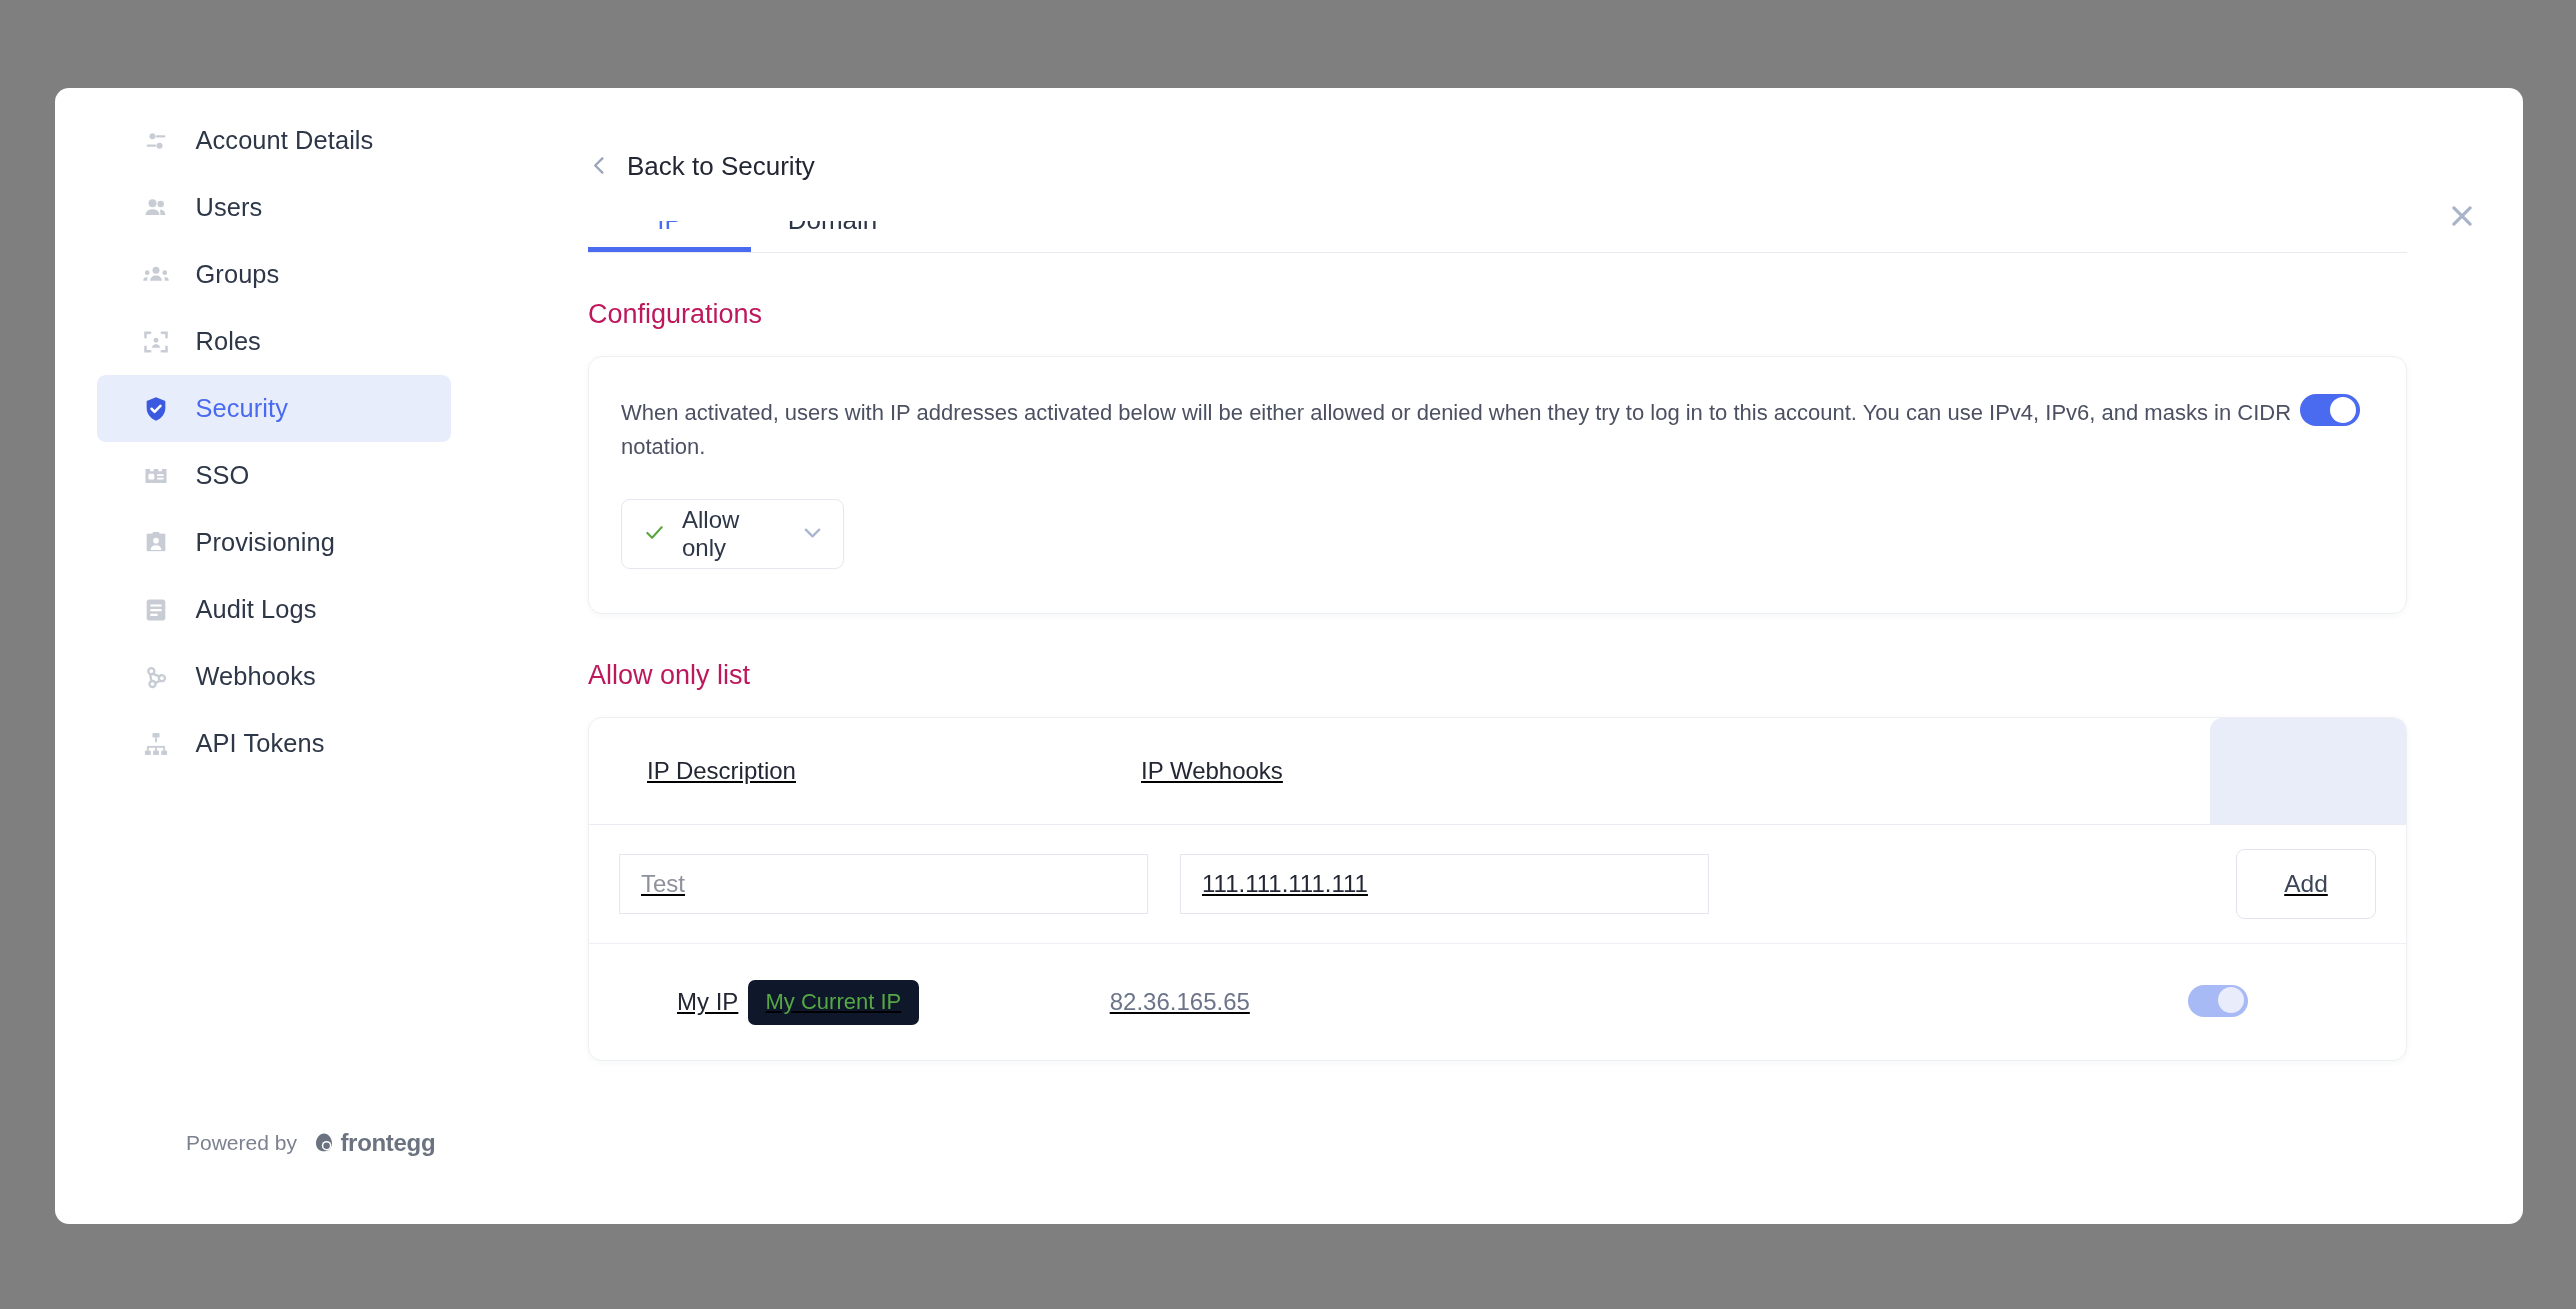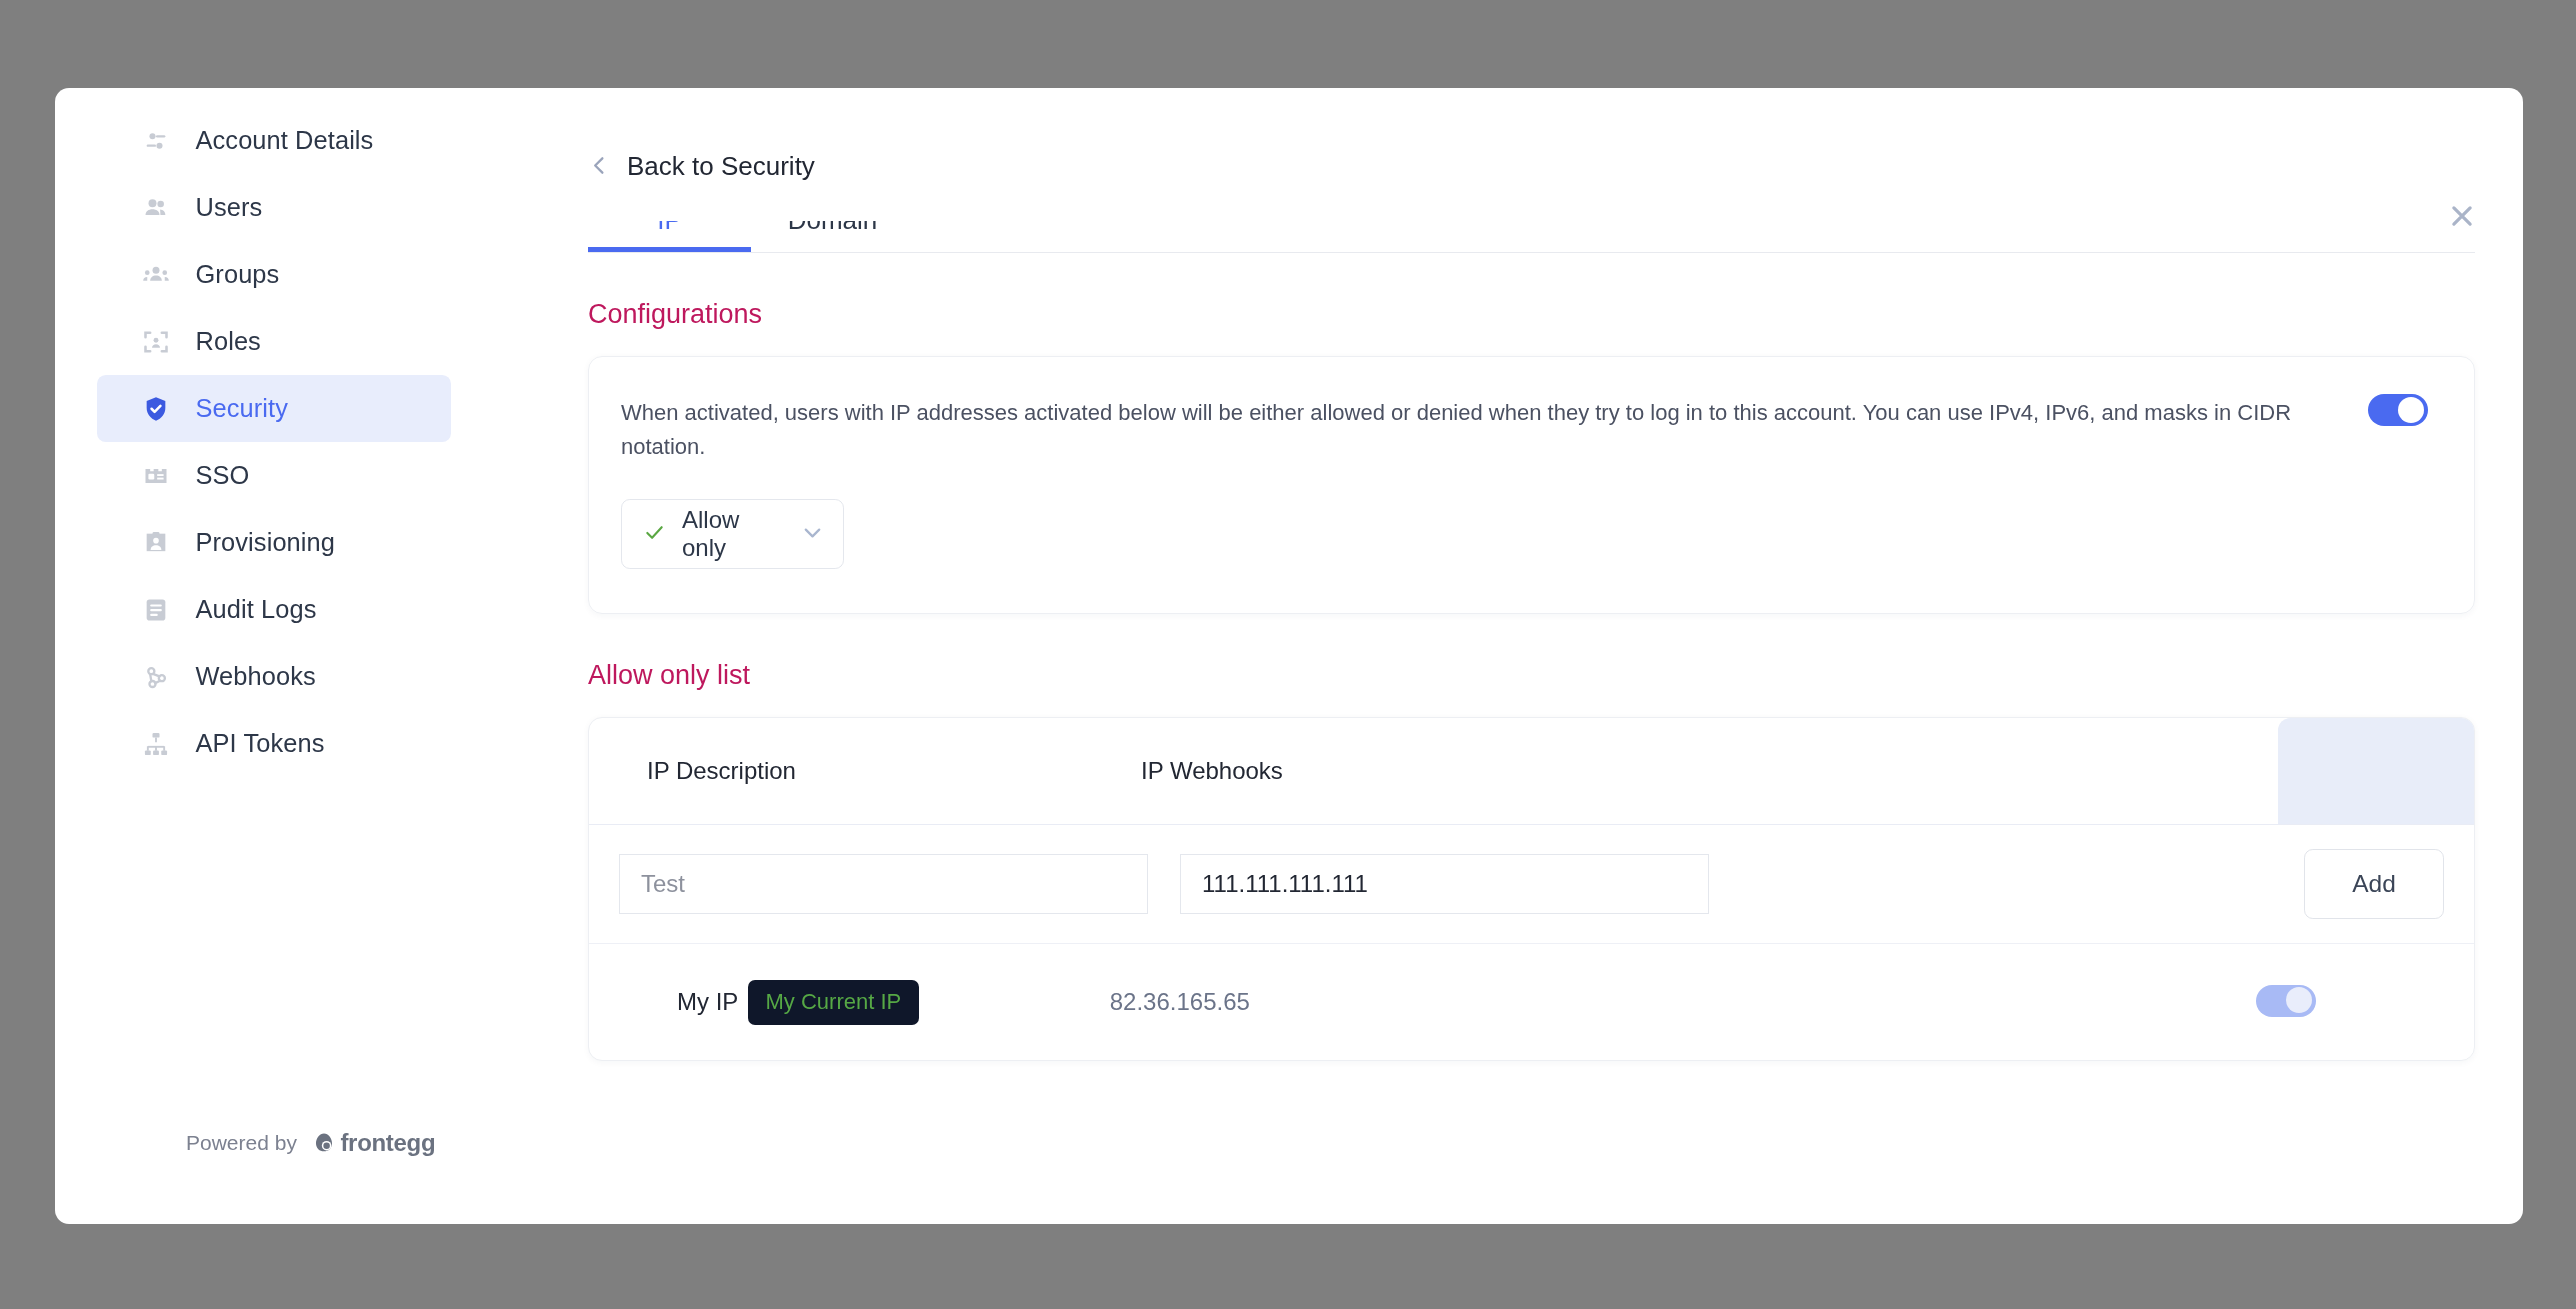--- a/index.html
+++ b/index.html
@@ -105,21 +105,21 @@
     font-weight: bold;
     color: #6b7280;
     letter-spacing: -0.3px;
   }
 
   
   .main {
     flex: 1;
     position: relative;
     padding-left: 84px;
-    padding-right: 48px;
+    padding-right: 116px;
     overflow: hidden;
   }
 
   .back-link {
     display: flex;
     align-items: center;
     gap: 16px;
     margin-top: 63px;
     cursor: pointer;
     width: fit-content;
@@ -238,20 +238,21 @@
   }
 
   
   .table-card {
     margin-top: 26px;
     border: 0.9px solid #edeff3;
     border-radius: 14px;
     box-shadow: 0 1.8px 6.1px rgba(24,39,75,.04);
     overflow: hidden;
     background: #fff;
+    text-decoration: underline;
   }
   .thead {
     display: flex;
     align-items: center;
     height: 107px;
     border-bottom: 0.9px solid #e9ecf5;
     position: relative;
   }
   .th {
     font-size: 24px;

